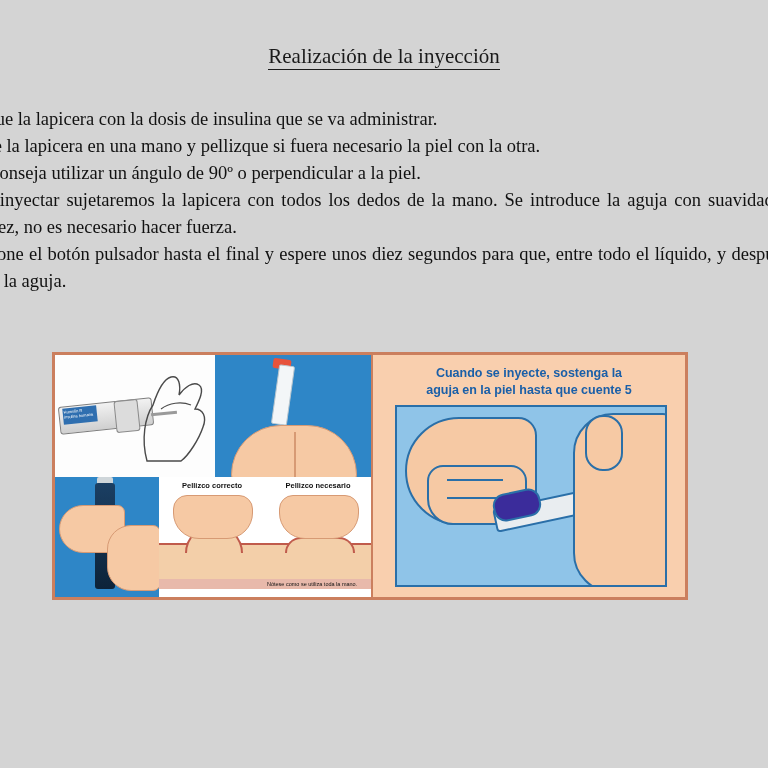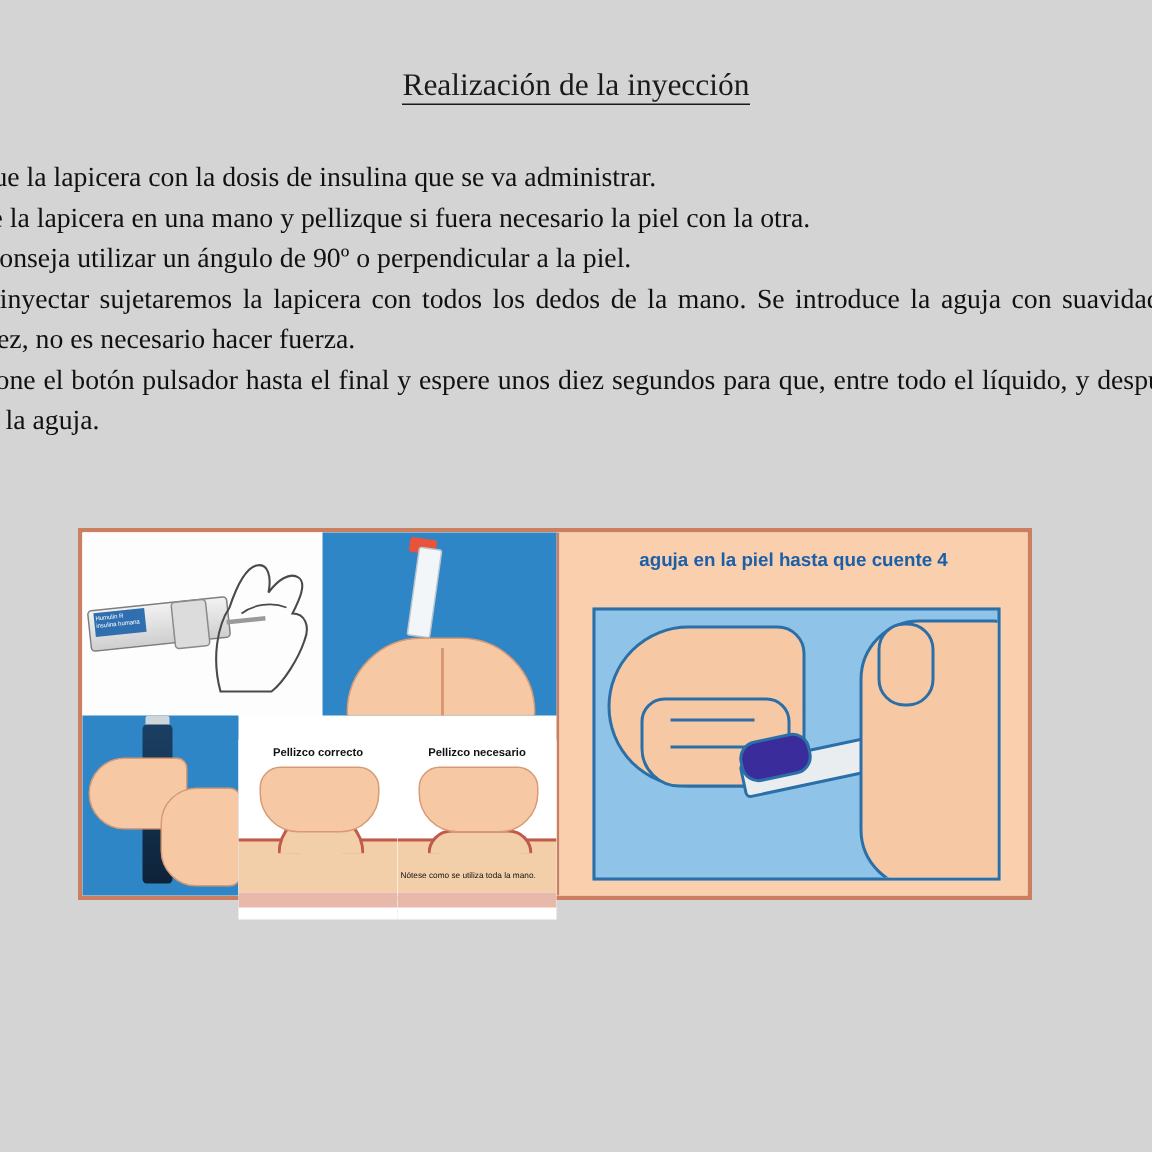--- a/index.html
+++ b/index.html
@@ -197,21 +197,21 @@
     position: absolute;
     left: 52px; top: 48px;
     width: 52px; height: 64px;
     background: #f6c9a4;
     border: 1.5px solid #d79a74;
     border-radius: 24px 8px 8px 24px;
   }
   
   .p-pinch {
     position: absolute;
-    top: 138px;
+    top: 122px;
     width: 106px; height: 120px;
     background: #fff;
     overflow: hidden;
   }
   .p-pinch.ok { left: 104px; }
   .p-pinch.bad { left: 210px; }
   .pinch-cap {
     font-family: "Liberation Sans", sans-serif;
     font-size: 7.5px;
     font-weight: bold;
@@ -402,21 +402,22 @@
         <div class="skin"></div>
         <div class="bump low"></div>
         <div class="pinch-hand"></div>
       </div>
 
       <div class="note">Nótese como se utiliza toda la mano.</div>
     </div>
 
     <div class="fig-right">
       <div class="r-title">
-        <div>aguja en la piel hasta que cuente 4</div>
+        <div>Cuando se inyecte, sostenga la</div>
+        <div>aguja en la piel hasta que cuente 5</div>
       </div>
       <div class="r-scene">
         <div class="r-hand-l"></div>
         <div class="r-knuck"></div>
         <div class="r-pen"></div>
         <div class="r-pen-dark"></div>
         <div class="r-hand-r"></div>
         <div class="r-thumb"></div>
       </div>
     </div>

